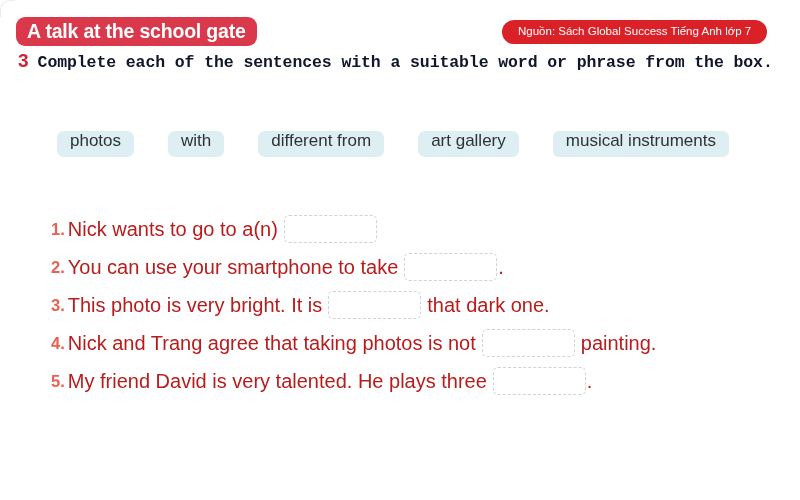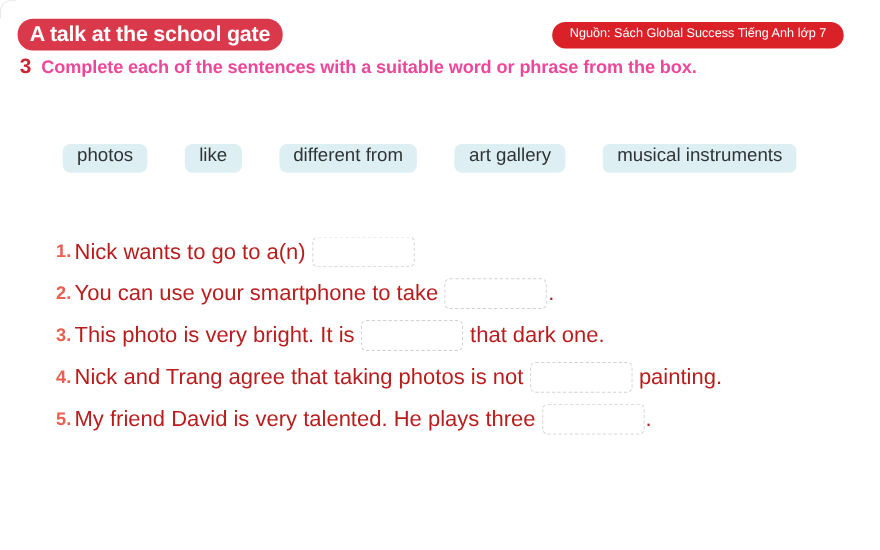--- a/index.html
+++ b/index.html
@@ -37,21 +37,21 @@
   
   .title-badge {
     position: absolute;
     left: 16px;
     top: 17px;
     height: 29px;
     padding: 0 11px;
     display: flex;
     align-items: center;
     background: #d9394b;
-    border-radius: 14px;
+    border-radius: 9px;
     box-sizing: border-box;
   }
   .title-badge-text {
     color: #ffffff;
     font-size: 19.5px;
     font-weight: bold;
     letter-spacing: -0.2px;
     line-height: 1;
     white-space: nowrap;
   }
@@ -86,25 +86,26 @@
     white-space: nowrap;
   }
   .instruction-number {
     color: #cf2233;
     font-size: 19px;
     font-weight: bold;
     line-height: 1;
     margin-right: 9px;
   }
   .instruction-text {
-    color: #ec4899;
+    color: #0f172a;
     font-size: 16.5px;
     font-weight: bold;
     letter-spacing: -0.1px;
     line-height: 1;
+    font-family: Liberation Mono, monospace;
   }
 
   
   .word-bank {
     position: absolute;
     left: 57px;
     top: 131px;
     display: flex;
     align-items: center;
   }
@@ -175,21 +176,21 @@
     <span class="source-pill-text">Nguồn: Sách Global Success Tiếng Anh lớp 7</span>
   </div>
 
   <div class="instruction-row">
     <span class="instruction-number">3</span>
     <span class="instruction-text">Complete each of the sentences with a suitable word or phrase from the box.</span>
   </div>
 
   <div class="word-bank">
     <span class="word-chip">photos</span>
-    <span class="word-chip">like</span>
+    <span class="word-chip">with</span>
     <span class="word-chip">different from</span>
     <span class="word-chip">art gallery</span>
     <span class="word-chip">musical instruments</span>
   </div>
 
   <div class="sentences">
 
     <div class="sentence-row">
       <span class="sentence-number">1.</span>
       <span class="sentence-text">Nick wants to go to a(n)</span>

